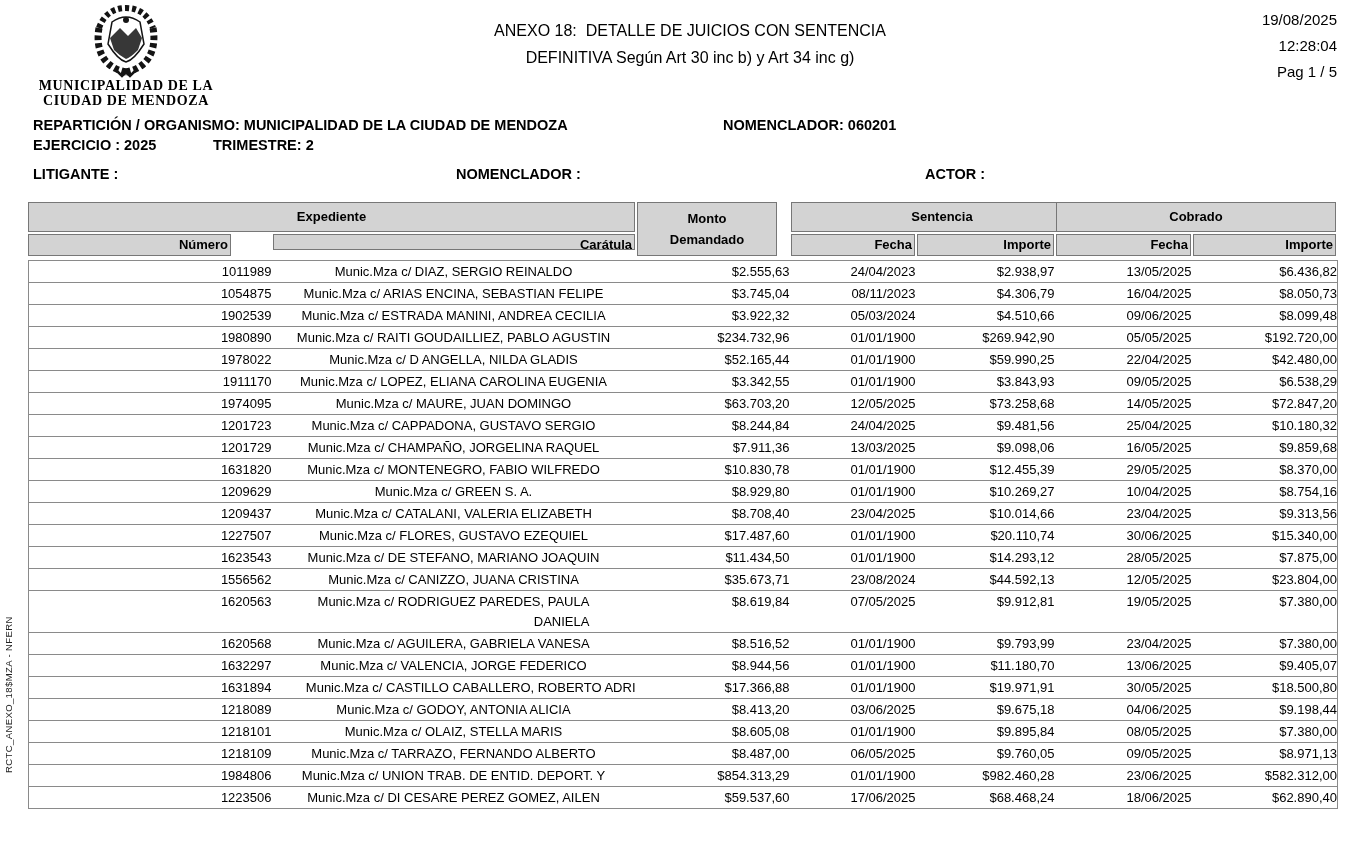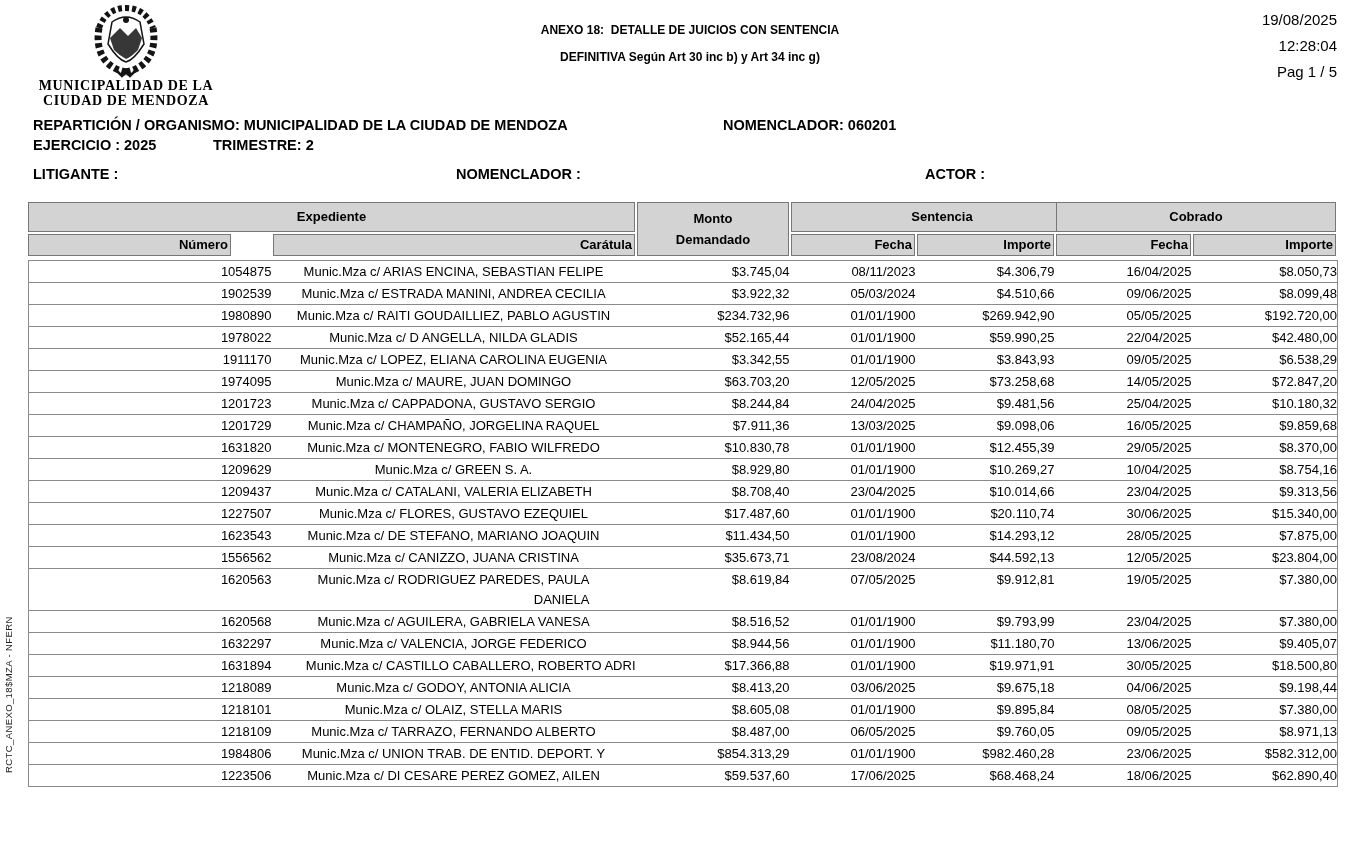--- a/index.html
+++ b/index.html
@@ -8,21 +8,21 @@
     font-family:"Liberation Sans", sans-serif; color:#000; overflow:hidden;
   }
 
   
   .logo-block { position:absolute; left:20px; top:4px; width:212px; text-align:center; }
   .logo-block svg { display:block; margin:0 auto; }
   .org-line { font-family:"Liberation Serif", serif; font-weight:bold; font-size:14px;
               line-height:15px; letter-spacing:0.6px; }
 
   .title-block { position:absolute; left:340px; top:17px; width:700px; text-align:center;
-                 font-weight:bold; font-size:12px; line-height:27px; }
+                 font-weight:normal; font-size:16px; line-height:27px; }
   .title-block div { white-space:pre; }
 
   .meta-block { position:absolute; right:23px; top:7px; text-align:right;
                 font-size:15px; line-height:26px; }
 
   
   .info { position:absolute; font-weight:bold; font-size:14.5px; white-space:pre; }
   #info-rep   { left:33px;  top:117px; }
   #info-nom   { left:723px; top:117px; }
   #info-ejer  { left:33px;  top:137px; }
@@ -30,25 +30,25 @@
   #info-lit   { left:33px;  top:166px; }
   #info-nom2  { left:456px; top:166px; }
   #info-actor { left:925px; top:166px; }
 
   
   .hcell { position:absolute; box-sizing:border-box; background:var(--header-bg,#d3d3d3);
            border:1px solid #777; font-weight:bold; font-size:13px; overflow:hidden; }
   .hcell.center { text-align:center; }
   .hcell.right  { text-align:right; padding-right:2px; }
   #h-expediente { left:28px;   top:202px; width:607px; height:30px; line-height:28px; }
-  #h-monto      { left:637px;  top:202px; width:152px; height:54px; padding-top:5px; line-height:21px; }
+  #h-monto      { left:637px;  top:202px; width:140px; height:54px; padding-top:5px; line-height:21px; }
   #h-sentencia  { left:791px;  top:202px; width:302px; height:30px; line-height:28px; }
   #h-cobrado    { left:1056px; top:202px; width:280px; height:30px; line-height:28px; }
   #h-numero     { left:28px;   top:234px; width:203px; height:22px; line-height:20px; }
-  #h-caratula   { left:273px;  top:234px; width:362px; height:22px; line-height:20px; }
+  #h-caratula   { left:273px;  top:234px; width:362px; height:16px; line-height:20px; }
   #h-sfecha     { left:791px;  top:234px; width:124px; height:22px; line-height:20px; }
   #h-simporte   { left:917px;  top:234px; width:137px; height:22px; line-height:20px; }
   #h-cfecha     { left:1056px; top:234px; width:135px; height:22px; line-height:20px; }
   #h-cimporte   { left:1193px; top:234px; width:143px; height:22px; line-height:20px; }
 
   
   table.data { position:absolute; left:28px; top:260px; width:1309px;
                border-collapse:collapse; table-layout:fixed;
                border:1px solid var(--line,#8a8a8a); font-size:13px; }
   table.data td { padding:0; height:21px; line-height:21px; white-space:nowrap;
@@ -126,20 +126,29 @@
       <col style="width:243px">
         <col style="width:364px">
         <col style="width:154px">
       <col style="width:126px">
         <col style="width:139px">
         <col style="width:137px">
         <col style="width:146px">
     </colgroup>
     <tbody id="table-body">
         <tr>
+          <td class="td-numero">1011989</td>
+          <td class="td-caratula">Munic.Mza c/ DIAZ, SERGIO REINALDO</td>
+          <td class="td-money">$2.555,63</td>
+          <td class="td-fecha">24/04/2023</td>
+          <td class="td-money">$2.938,97</td>
+          <td class="td-fecha">13/05/2025</td>
+          <td class="td-money td-last">$6.436,82</td>
+        </tr>
+        <tr>
           <td class="td-numero">1054875</td>
           <td class="td-caratula">Munic.Mza c/ ARIAS ENCINA, SEBASTIAN FELIPE</td>
           <td class="td-money">$3.745,04</td>
           <td class="td-fecha">08/11/2023</td>
           <td class="td-money">$4.306,79</td>
           <td class="td-fecha">16/04/2025</td>
           <td class="td-money td-last">$8.050,73</td>
         </tr>
         <tr>
           <td class="td-numero">1902539</td>

